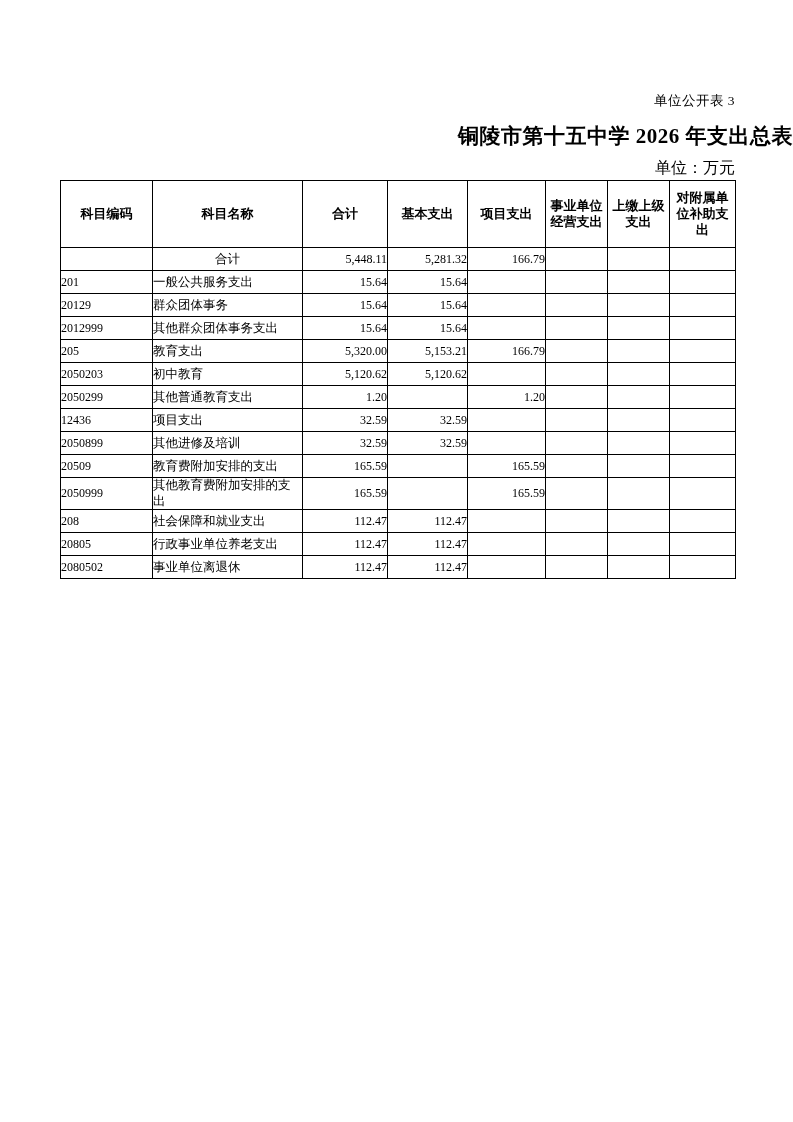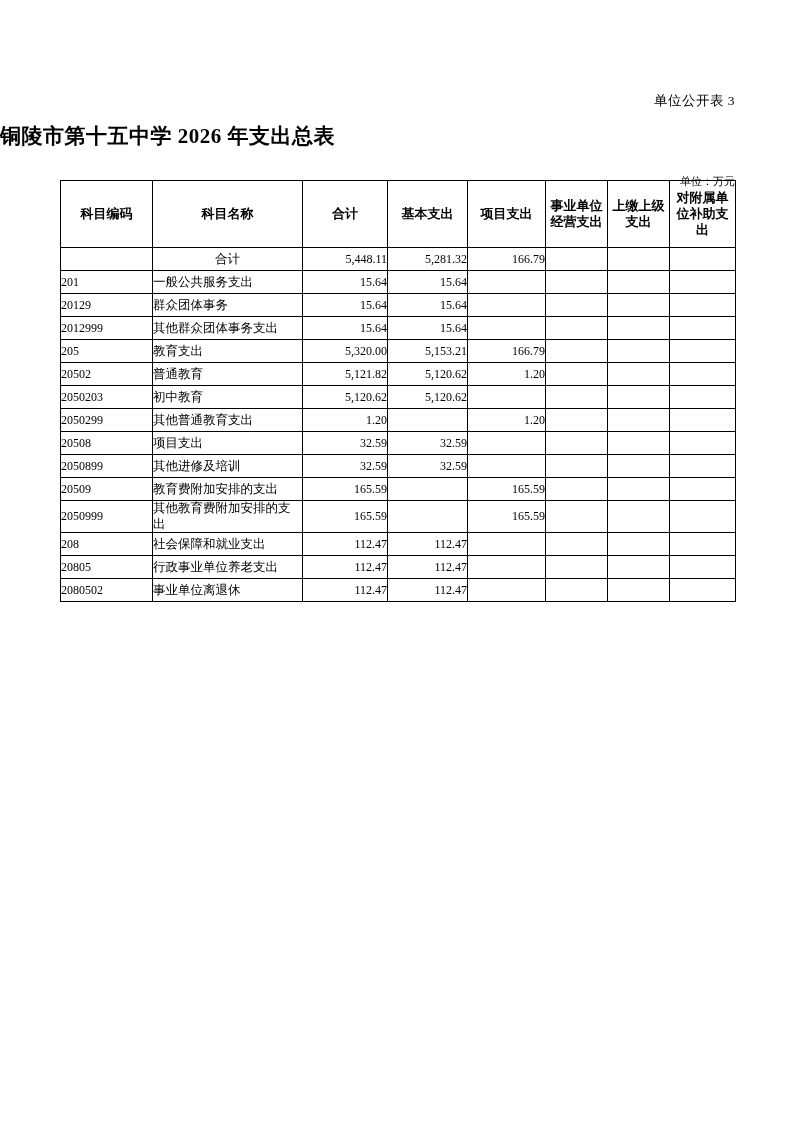--- a/index.html
+++ b/index.html
@@ -27,30 +27,30 @@
     top: 92px;
     font-size: 13.5px;
     font-family: "Liberation Serif", serif;
     letter-spacing: 0.5px;
   }
   .doc-title {
     position: absolute;
     left: 0;
     right: 0;
     top: 122px;
-    text-align: left;
+    text-align: right;
     font-size: 21px;
     font-weight: bold;
     letter-spacing: 0.5px;
   }
   .unit-note {
     position: absolute;
     right: 58px;
-    top: 174px;
-    font-size: 11px;
+    top: 158px;
+    font-size: 16px;
   }
   table.main {
     position: absolute;
     left: 60px;
     top: 180px;
     border-collapse: collapse;
     table-layout: fixed;
     width: 675px;
     font-size: 12.5px;
   }
@@ -194,51 +194,41 @@
           <td class="code lvl0">205</td>
           <td class="name nlvl0">教育支出</td>
           <td class="num">5,320.00</td>
           <td class="num">5,153.21</td>
           <td class="num">166.79</td>
           <td class="num"></td>
           <td class="num"></td>
           <td class="num"></td>
         </tr>
         <tr>
-          <td class="code lvl1">20502</td>
-          <td class="name nlvl1">普通教育</td>
-          <td class="num">5,121.82</td>
-          <td class="num">5,120.62</td>
-          <td class="num">1.20</td>
-          <td class="num"></td>
-          <td class="num"></td>
-          <td class="num"></td>
-        </tr>
-        <tr>
           <td class="code lvl2">2050203</td>
           <td class="name nlvl2">初中教育</td>
           <td class="num">5,120.62</td>
           <td class="num">5,120.62</td>
           <td class="num"></td>
           <td class="num"></td>
           <td class="num"></td>
           <td class="num"></td>
         </tr>
         <tr>
           <td class="code lvl2">2050299</td>
           <td class="name nlvl2">其他普通教育支出</td>
           <td class="num">1.20</td>
           <td class="num"></td>
           <td class="num">1.20</td>
           <td class="num"></td>
           <td class="num"></td>
           <td class="num"></td>
         </tr>
         <tr>
-          <td class="code lvl1">20508</td>
+          <td class="code lvl1">12436</td>
           <td class="name nlvl1">项目支出</td>
           <td class="num">32.59</td>
           <td class="num">32.59</td>
           <td class="num"></td>
           <td class="num"></td>
           <td class="num"></td>
           <td class="num"></td>
         </tr>
         <tr>
           <td class="code lvl2">2050899</td>

